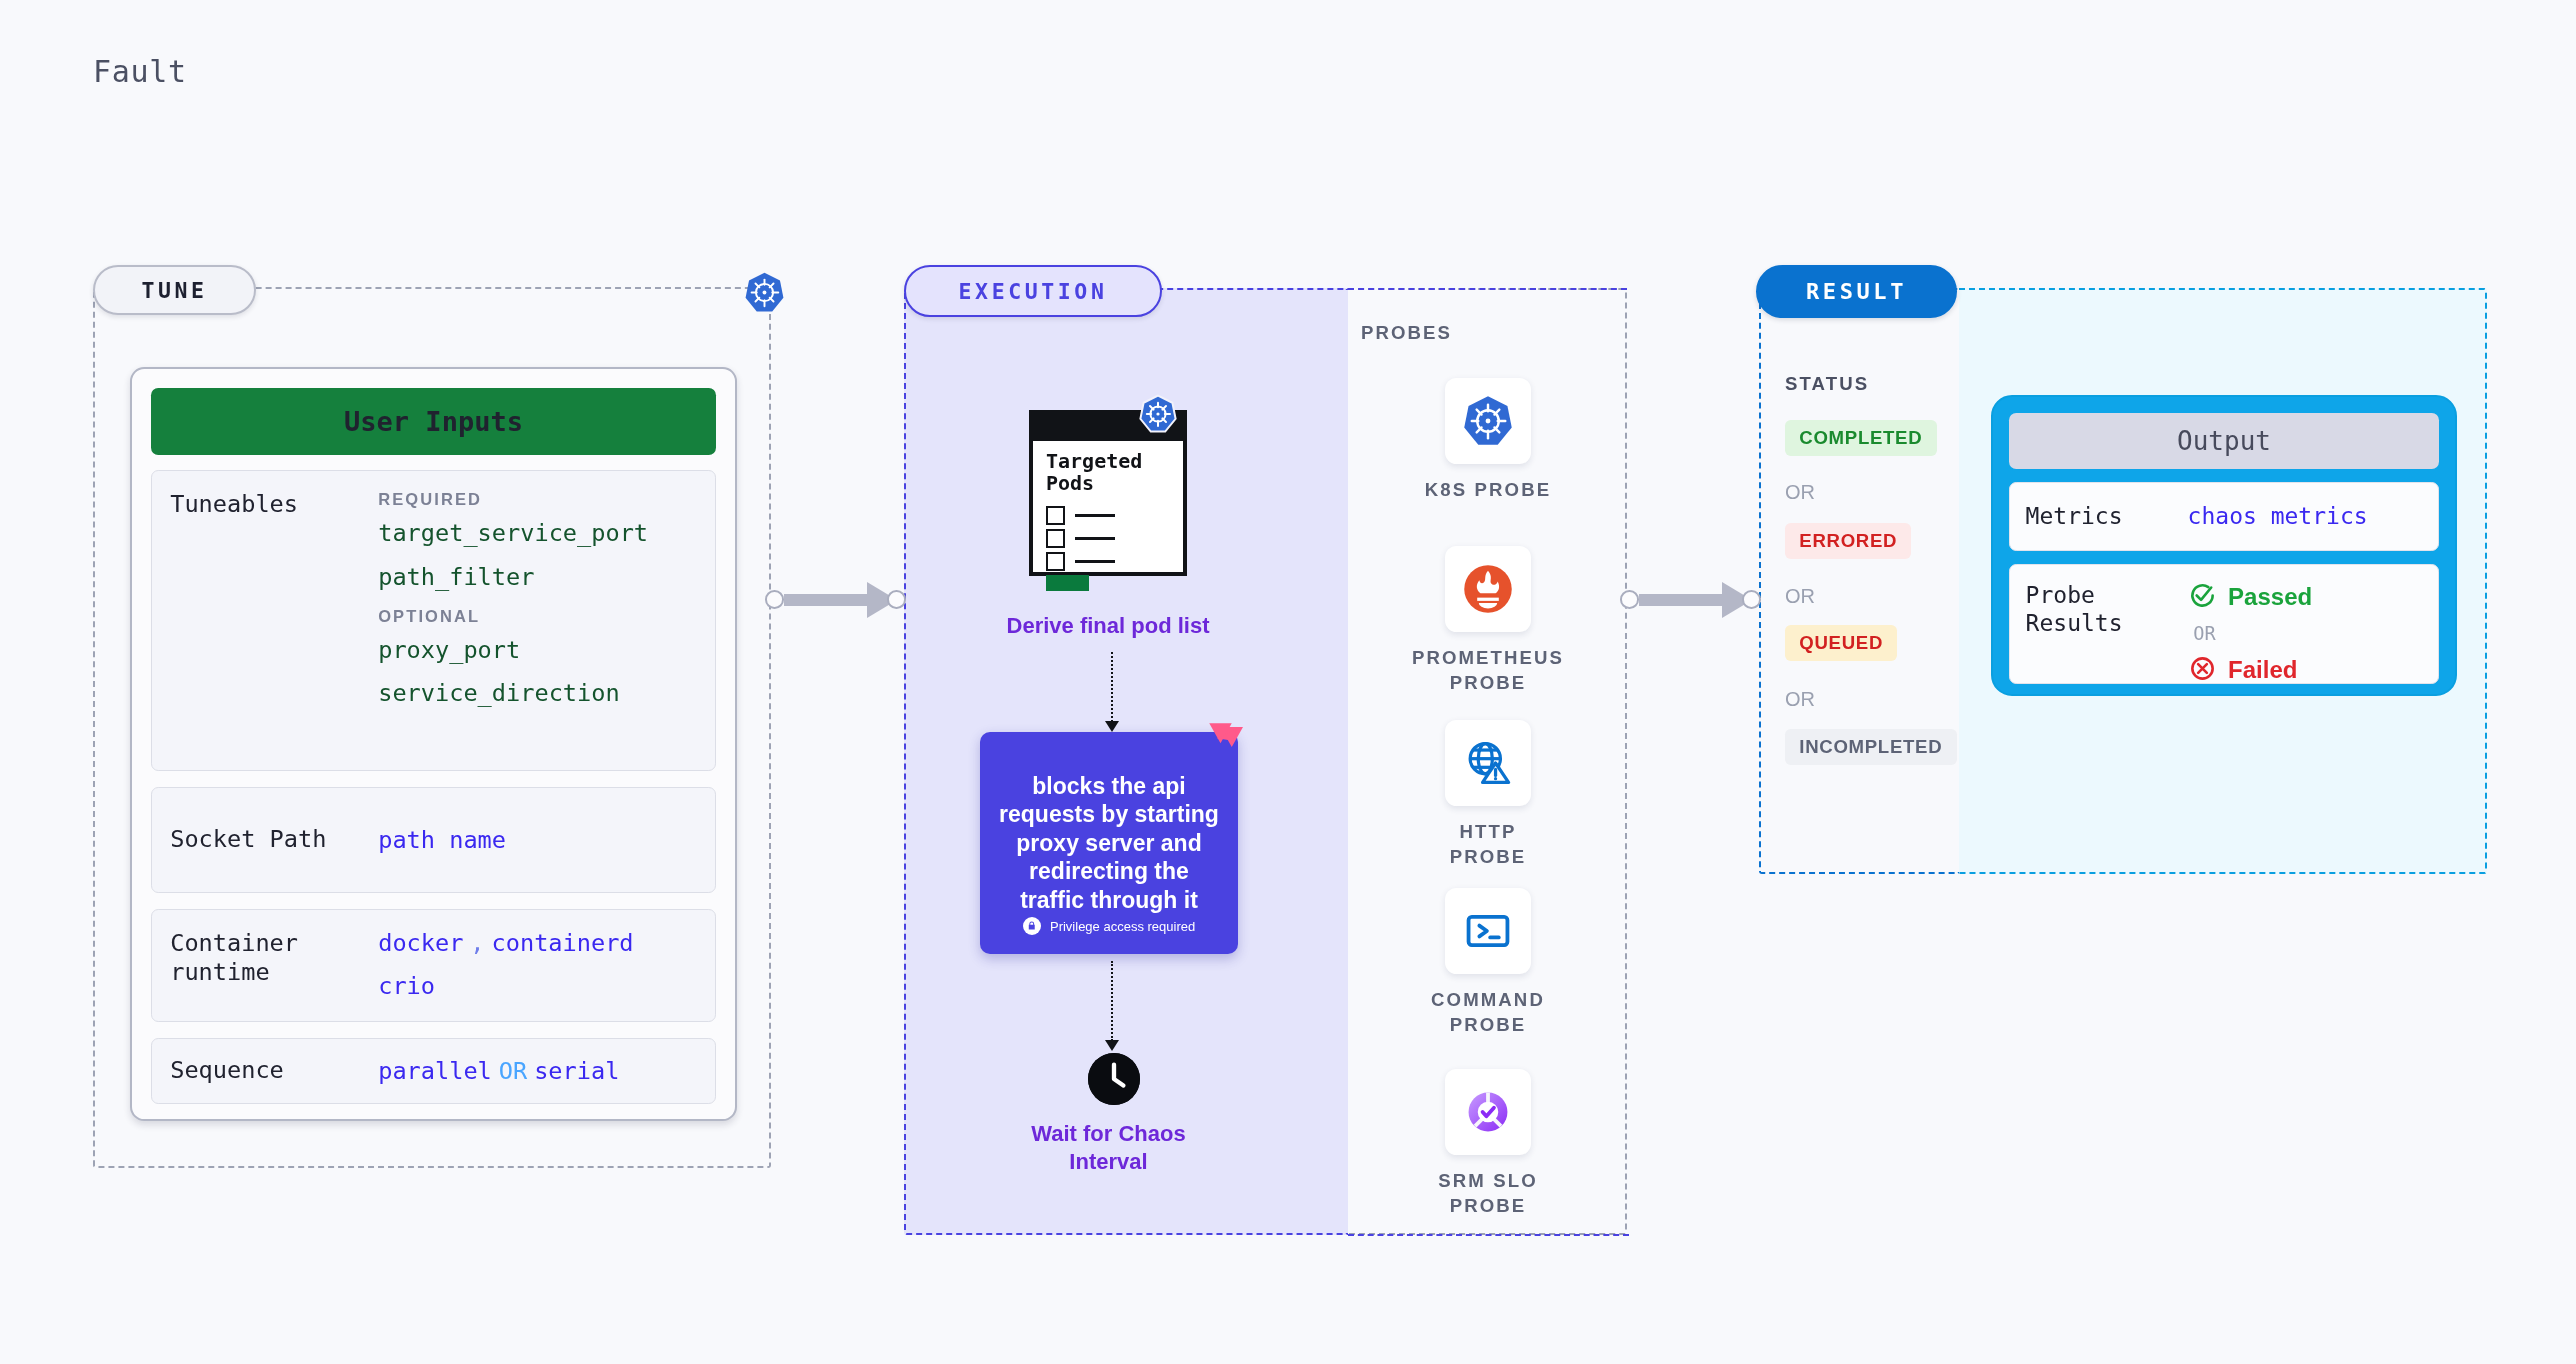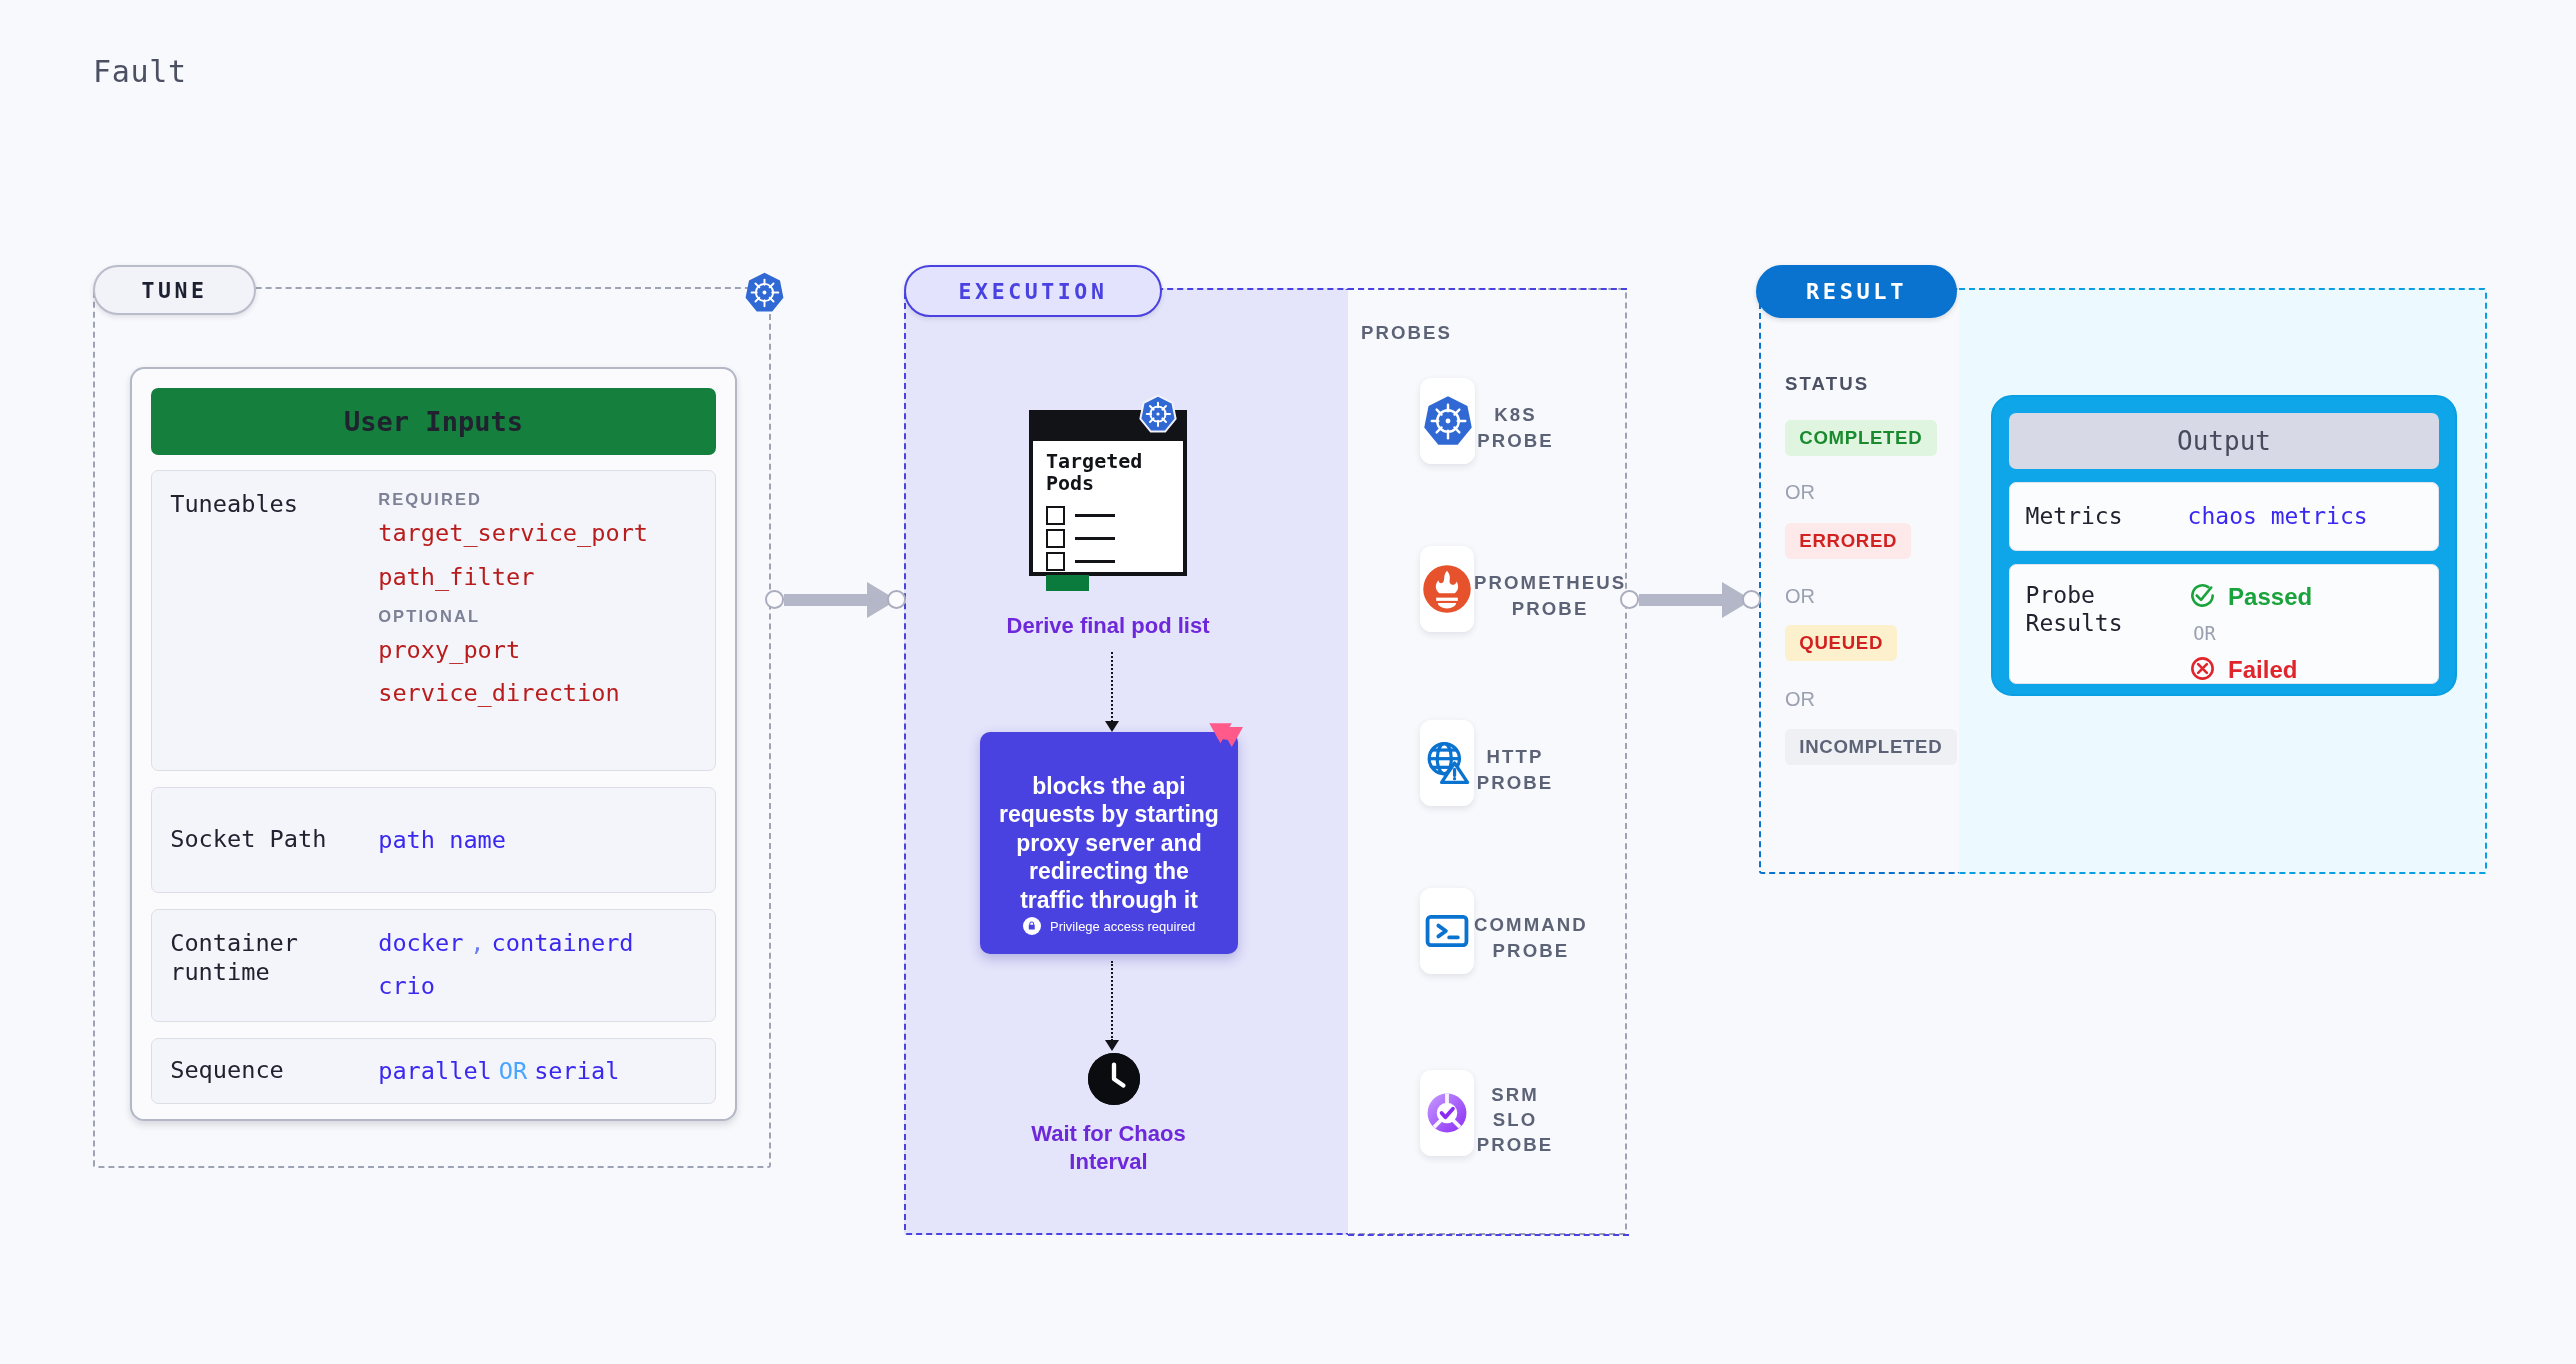--- a/index.html
+++ b/index.html
@@ -109,21 +109,21 @@
     font-family: "DejaVu Sans Mono", monospace; font-size: 23.6px; color: #20222f;
     line-height: 1.25;
   }
   .row-vals { flex: 1; }
   .kicker {
     font-family: "Liberation Sans", sans-serif; font-size: 16.5px; font-weight: 600;
     letter-spacing: 2.1px; color: #7c8195; margin-bottom: 10px;
   }
   .tuneable {
     font-family: "DejaVu Sans Mono", monospace; font-size: 23.6px;
-    color: #b91c1c; margin-bottom: 15.8px;
+    color: #14532d; margin-bottom: 15.8px;
   }
   .val { font-family: "DejaVu Sans Mono", monospace; font-size: 23.6px; color: #3a28f0; }
   .val-or { color: #49a5ff; }
   .val-sep { color: #6e7dea; }
 
   
   .conn { position: absolute; height: 31.5px; display: flex; align-items: center; }
   .conn .dot {
     width: 18.6px; height: 18.6px; border-radius: 50%;
     background: #fbfbfd; border: 2.9px solid #a9adbe; flex: none;
@@ -207,21 +207,21 @@
   }
 
   
   .probes-title {
     position: absolute; left: 1361px; top: 322px;
     font-family: "Liberation Sans", sans-serif; font-weight: 600;
     font-size: 18.6px; letter-spacing: 2.1px; color: #5d6376;
   }
   .probe {
     position: absolute; left: 1420px; width: 136px;
-    display: flex; align-items: center;
+    display: flex; flex-direction: column; align-items: center;
   }
   .probe-tile {
     width: 86px; height: 86px; background: #ffffff; border-radius: 11.5px;
     display: flex; align-items: center; justify-content: center;
     box-shadow: 0 2.1px 6.4px rgba(30,40,80,.10);
   }
   .probe-name {
     margin-top: 13px; text-align: center;
     font-family: "Liberation Sans", sans-serif; font-weight: 600;
     font-size: 18.6px; letter-spacing: 2.1px; color: #5d6376; line-height: 1.35;

